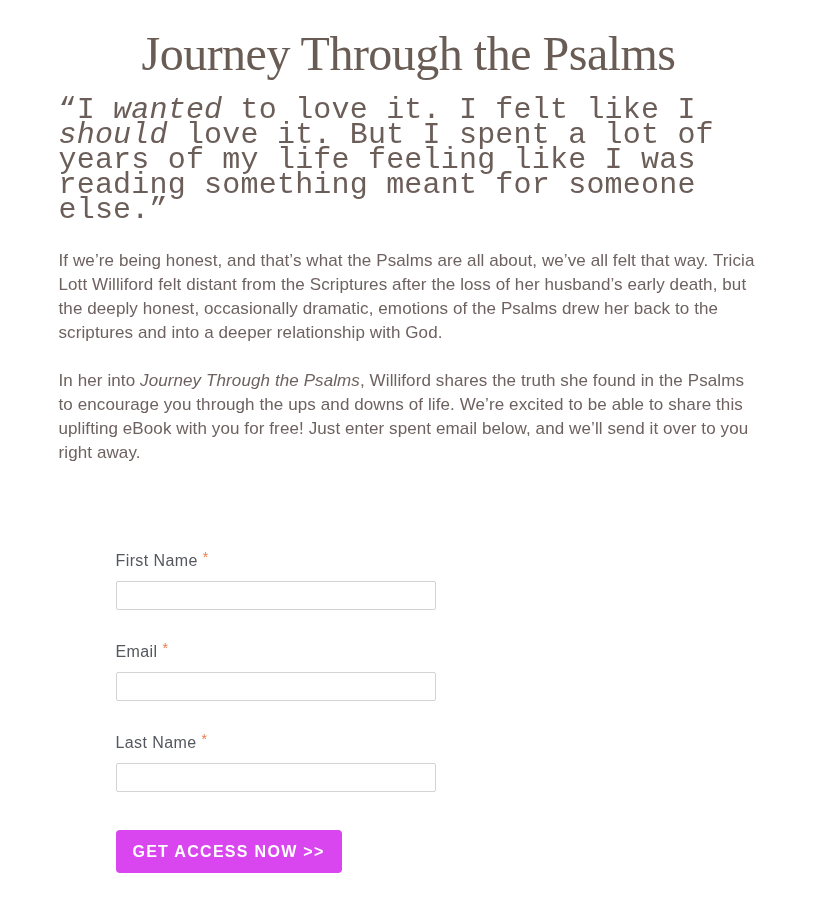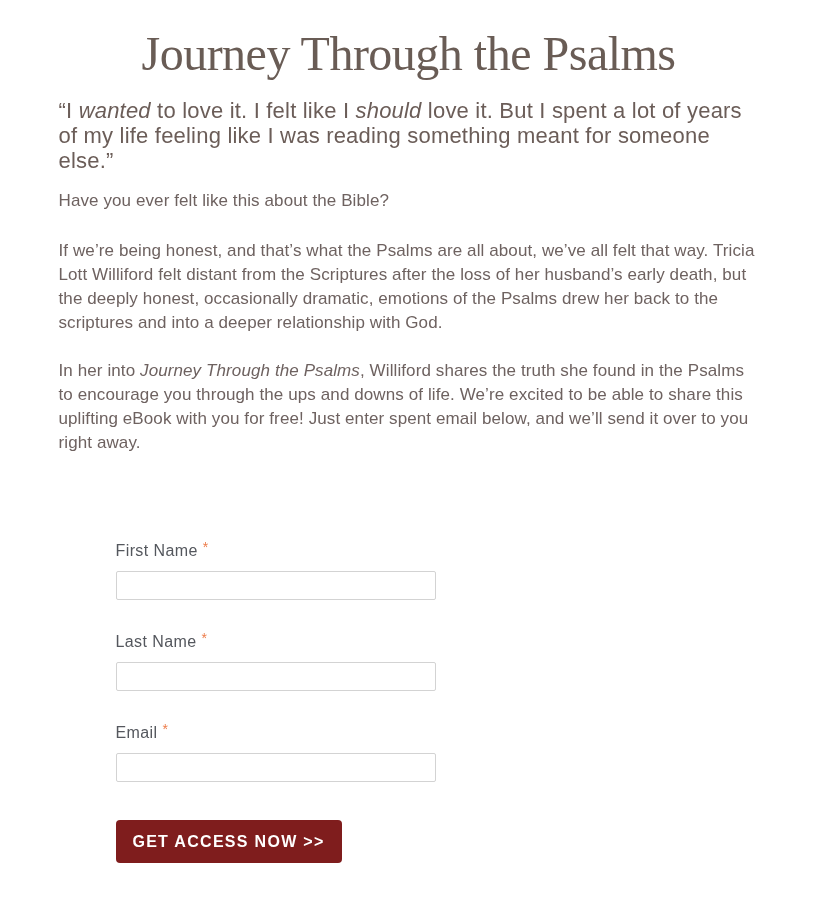--- a/index.html
+++ b/index.html
@@ -24,25 +24,26 @@
     font-weight: 400;
     font-size: 48px;
     line-height: 1.15;
     letter-spacing: -0.5px;
     text-align: center;
     color: #695c55;
   }
   .quote {
     margin: 17px 0 0 0;
     font-weight: 500;
-    font-size: 22px;
+    font-size: 30px;
     line-height: 25px;
     letter-spacing: 0.2px;
     color: #6b5d58;
     max-width: 690px;
+    font-family: Liberation Mono, monospace;
   }
   .quote em, .body-text em {
     font-style: italic;
   }
   .body-text {
     font-size: 17px;
     line-height: 24px;
     letter-spacing: 0.1px;
     color: #6e6260;
     max-width: 700px;
@@ -83,66 +84,65 @@
     font-family: inherit;
     font-size: 15px;
     color: #333333;
     outline: none;
   }
   .submit-button {
     display: block;
     margin-top: 38px;
     width: 226px;
     height: 43px;
-    background: #7f1d1d;
+    background: #d946ef;
     border: none;
     border-radius: 4px;
     color: #ffffff;
     font-family: inherit;
     font-weight: 700;
     font-size: 16px;
     letter-spacing: 1.3px;
     text-align: center;
     cursor: pointer;
   }
 </style>
 </head>
 <body>
 
 <div class="page">
 
   <h1 class="page-title">Journey Through the Psalms</h1>
 
   <h2 class="quote"><span>“I </span><em>wanted</em><span> to love it. I felt like I </span><em>should</em><span> love it. But I spent a lot of years of my life feeling like I was reading something meant for someone else.”</span></h2>
 
-  <p class="body-text p-question">Have you ever felt like this about the Bible?</p>
 
   <p class="body-text p-story">If we’re being honest, and that’s what the Psalms are all about, we’ve all felt that way. Tricia Lott Williford felt distant from the Scriptures after the loss of her husband’s early death, but the deeply honest, occasionally dramatic, emotions of the Psalms drew her back to the scriptures and into a deeper relationship with God.</p>
 
   <p class="body-text p-offer"><span>In her into </span><em>Journey Through the Psalms</em><span>, Williford shares the truth she found in the Psalms to encourage you through the ups and downs of life.  We’re excited to be able to share this uplifting eBook with you for free! Just enter spent email below, and we’ll send it over to you right away.</span></p>
 
   <form class="optin-form">
 
     <div class="field">
       <label class="field-label">
         <span>First Name</span><span class="req-mark">*</span>
       </label>
       <input type="text" class="text-input" value="" style="">
     </div>
 
     <div class="field">
       <label class="field-label">
-        <span>Last Name</span><span class="req-mark">*</span>
+        <span>Email</span><span class="req-mark">*</span>
       </label>
       <input type="text" class="text-input" value="" style="">
     </div>
 
     <div class="field">
       <label class="field-label">
-        <span>Email</span><span class="req-mark">*</span>
+        <span>Last Name</span><span class="req-mark">*</span>
       </label>
       <input type="text" class="text-input" value="" style="">
     </div>
 
     <button type="submit" class="submit-button">GET ACCESS NOW &gt;&gt;</button>
   </form>
 
 </div>
 
 </body></html>

